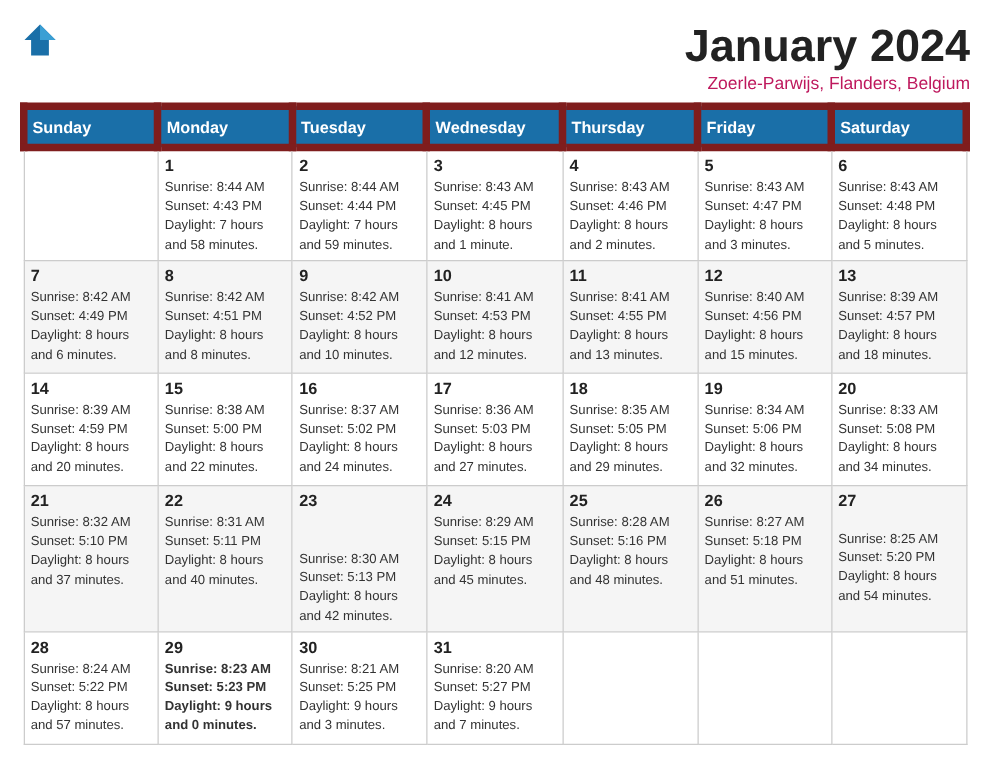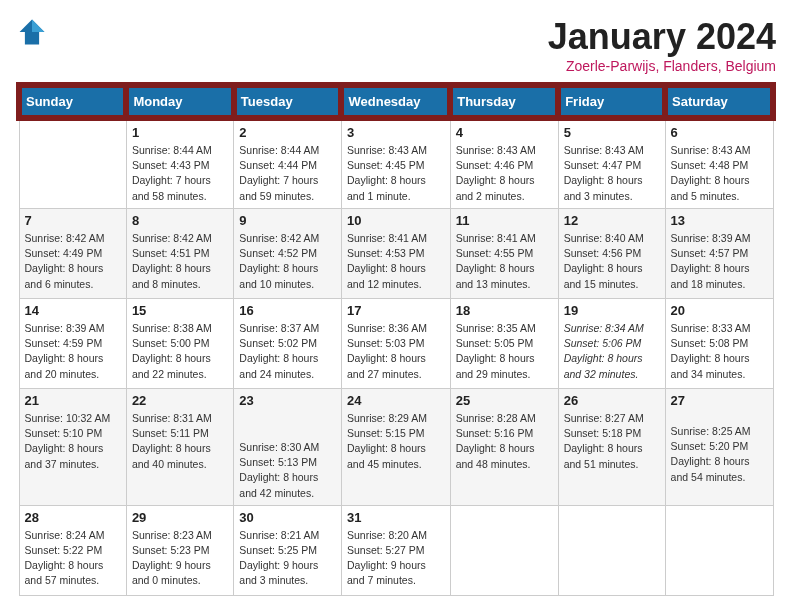--- a/index.html
+++ b/index.html
@@ -250,37 +250,37 @@
         </td>
         <td>
           <span class="day-num">18</span>
           <div class="day-info" style="white-space: pre-line;">Sunrise: 8:35 AM
 Sunset: 5:05 PM
 Daylight: 8 hours
 and 29 minutes.</div>
         </td>
         <td>
           <span class="day-num">19</span>
-          <div class="day-info" style="white-space: pre-line; font-style: italic;">Sunrise: 8:34 AM
+          <div class="day-info" style="white-space: pre-line;">Sunrise: 8:34 AM
 Sunset: 5:06 PM
 Daylight: 8 hours
 and 32 minutes.</div>
         </td>
         <td>
           <span class="day-num">20</span>
           <div class="day-info" style="white-space: pre-line;">Sunrise: 8:33 AM
 Sunset: 5:08 PM
 Daylight: 8 hours
 and 34 minutes.</div>
         </td>
       </tr>
       <tr>
         <td>
           <span class="day-num">21</span>
-          <div class="day-info" style="white-space: pre-line;">Sunrise: 10:32 AM
+          <div class="day-info" style="white-space: pre-line;">Sunrise: 8:32 AM
 Sunset: 5:10 PM
 Daylight: 8 hours
 and 37 minutes.</div>
         </td>
         <td>
           <span class="day-num">22</span>
           <div class="day-info" style="white-space: pre-line;">Sunrise: 8:31 AM
 Sunset: 5:11 PM
 Daylight: 8 hours
 and 40 minutes.</div>
@@ -324,21 +324,21 @@
       <tr>
         <td>
           <span class="day-num">28</span>
           <div class="day-info" style="white-space: pre-line;">Sunrise: 8:24 AM
 Sunset: 5:22 PM
 Daylight: 8 hours
 and 57 minutes.</div>
         </td>
         <td>
           <span class="day-num">29</span>
-          <div class="day-info" style="white-space: pre-line;">Sunrise: 8:23 AM
+          <div class="day-info" style="white-space: pre-line; font-weight: bold;">Sunrise: 8:23 AM
 Sunset: 5:23 PM
 Daylight: 9 hours
 and 0 minutes.</div>
         </td>
         <td>
           <span class="day-num">30</span>
           <div class="day-info" style="white-space: pre-line;">Sunrise: 8:21 AM
 Sunset: 5:25 PM
 Daylight: 9 hours
 and 3 minutes.</div>

